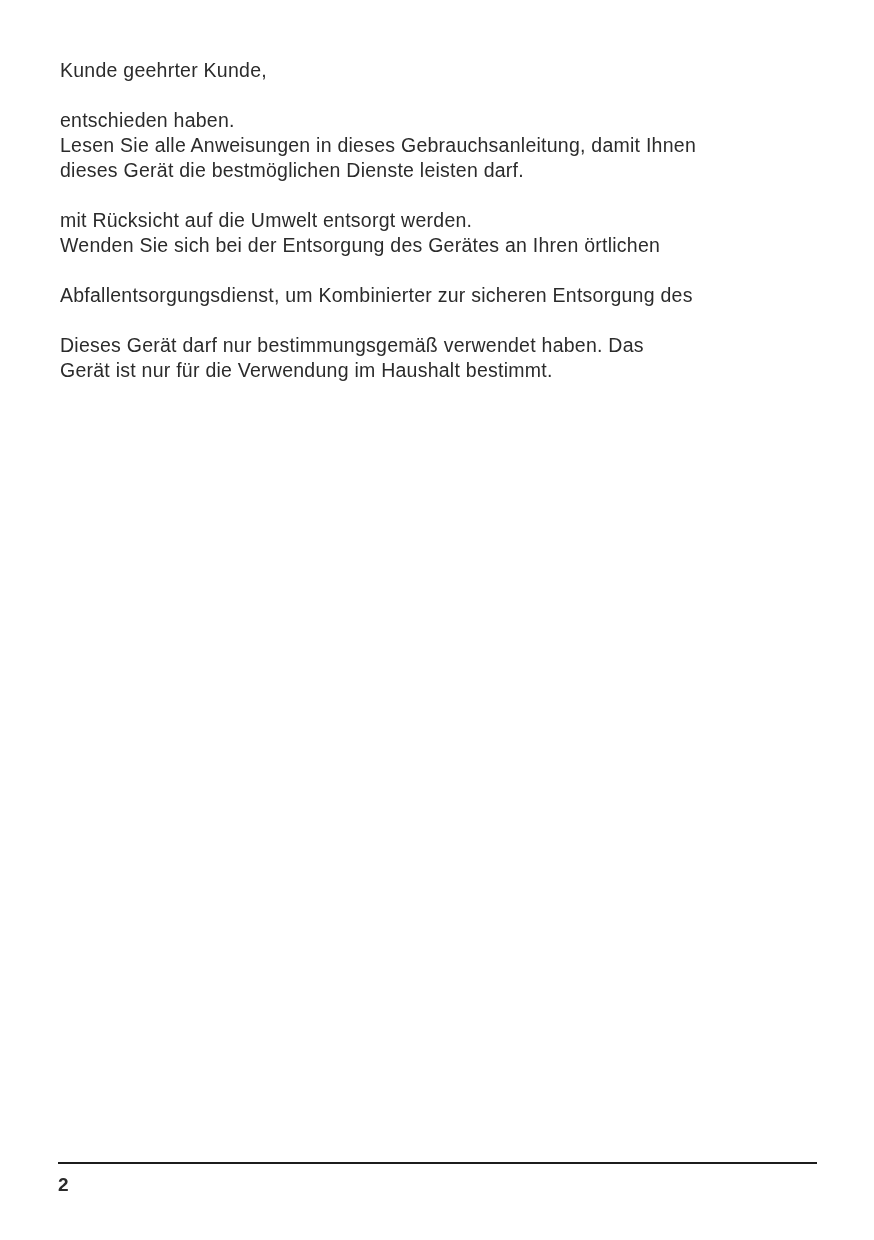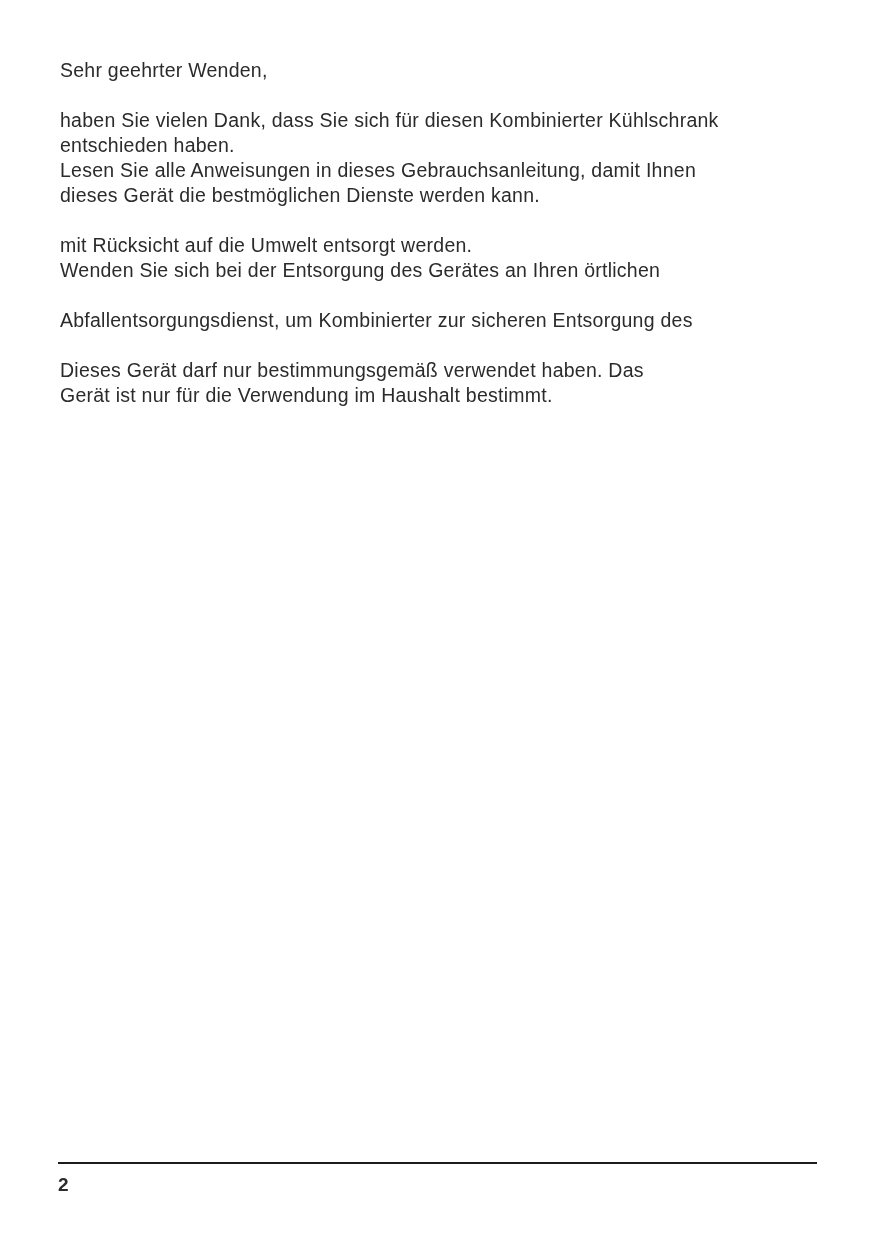--- a/index.html
+++ b/index.html
@@ -46,28 +46,27 @@
     font-weight: bold;
     letter-spacing: 0.2px;
   }
 </style>
 </head>
 <body>
 
 <div class="content">
 
   <div class="paragraph">
-    <div class="line">Sehr geehrter Wenden,</div>
+    <div class="line">Kunde geehrter Kunde,</div>
   </div>
 
   <div class="paragraph">
-    <div class="line">haben Sie vielen Dank, dass Sie sich für diesen Kombinierter Kühlschrank</div>
     <div class="line">entschieden haben.</div>
     <div class="line">Lesen Sie alle Anweisungen in dieses Gebrauchsanleitung, damit Ihnen</div>
-    <div class="line">dieses Gerät die bestmöglichen Dienste werden kann.</div>
+    <div class="line">dieses Gerät die bestmöglichen Dienste leisten darf.</div>
   </div>
 
   <div class="paragraph">
     <div class="line">mit Rücksicht auf die Umwelt entsorgt werden.</div>
     <div class="line">Wenden Sie sich bei der Entsorgung des Gerätes an Ihren örtlichen</div>
   </div>
 
   <div class="paragraph">
     <div class="line">Abfallentsorgungsdienst, um Kombinierter zur sicheren Entsorgung des</div>
   </div>

